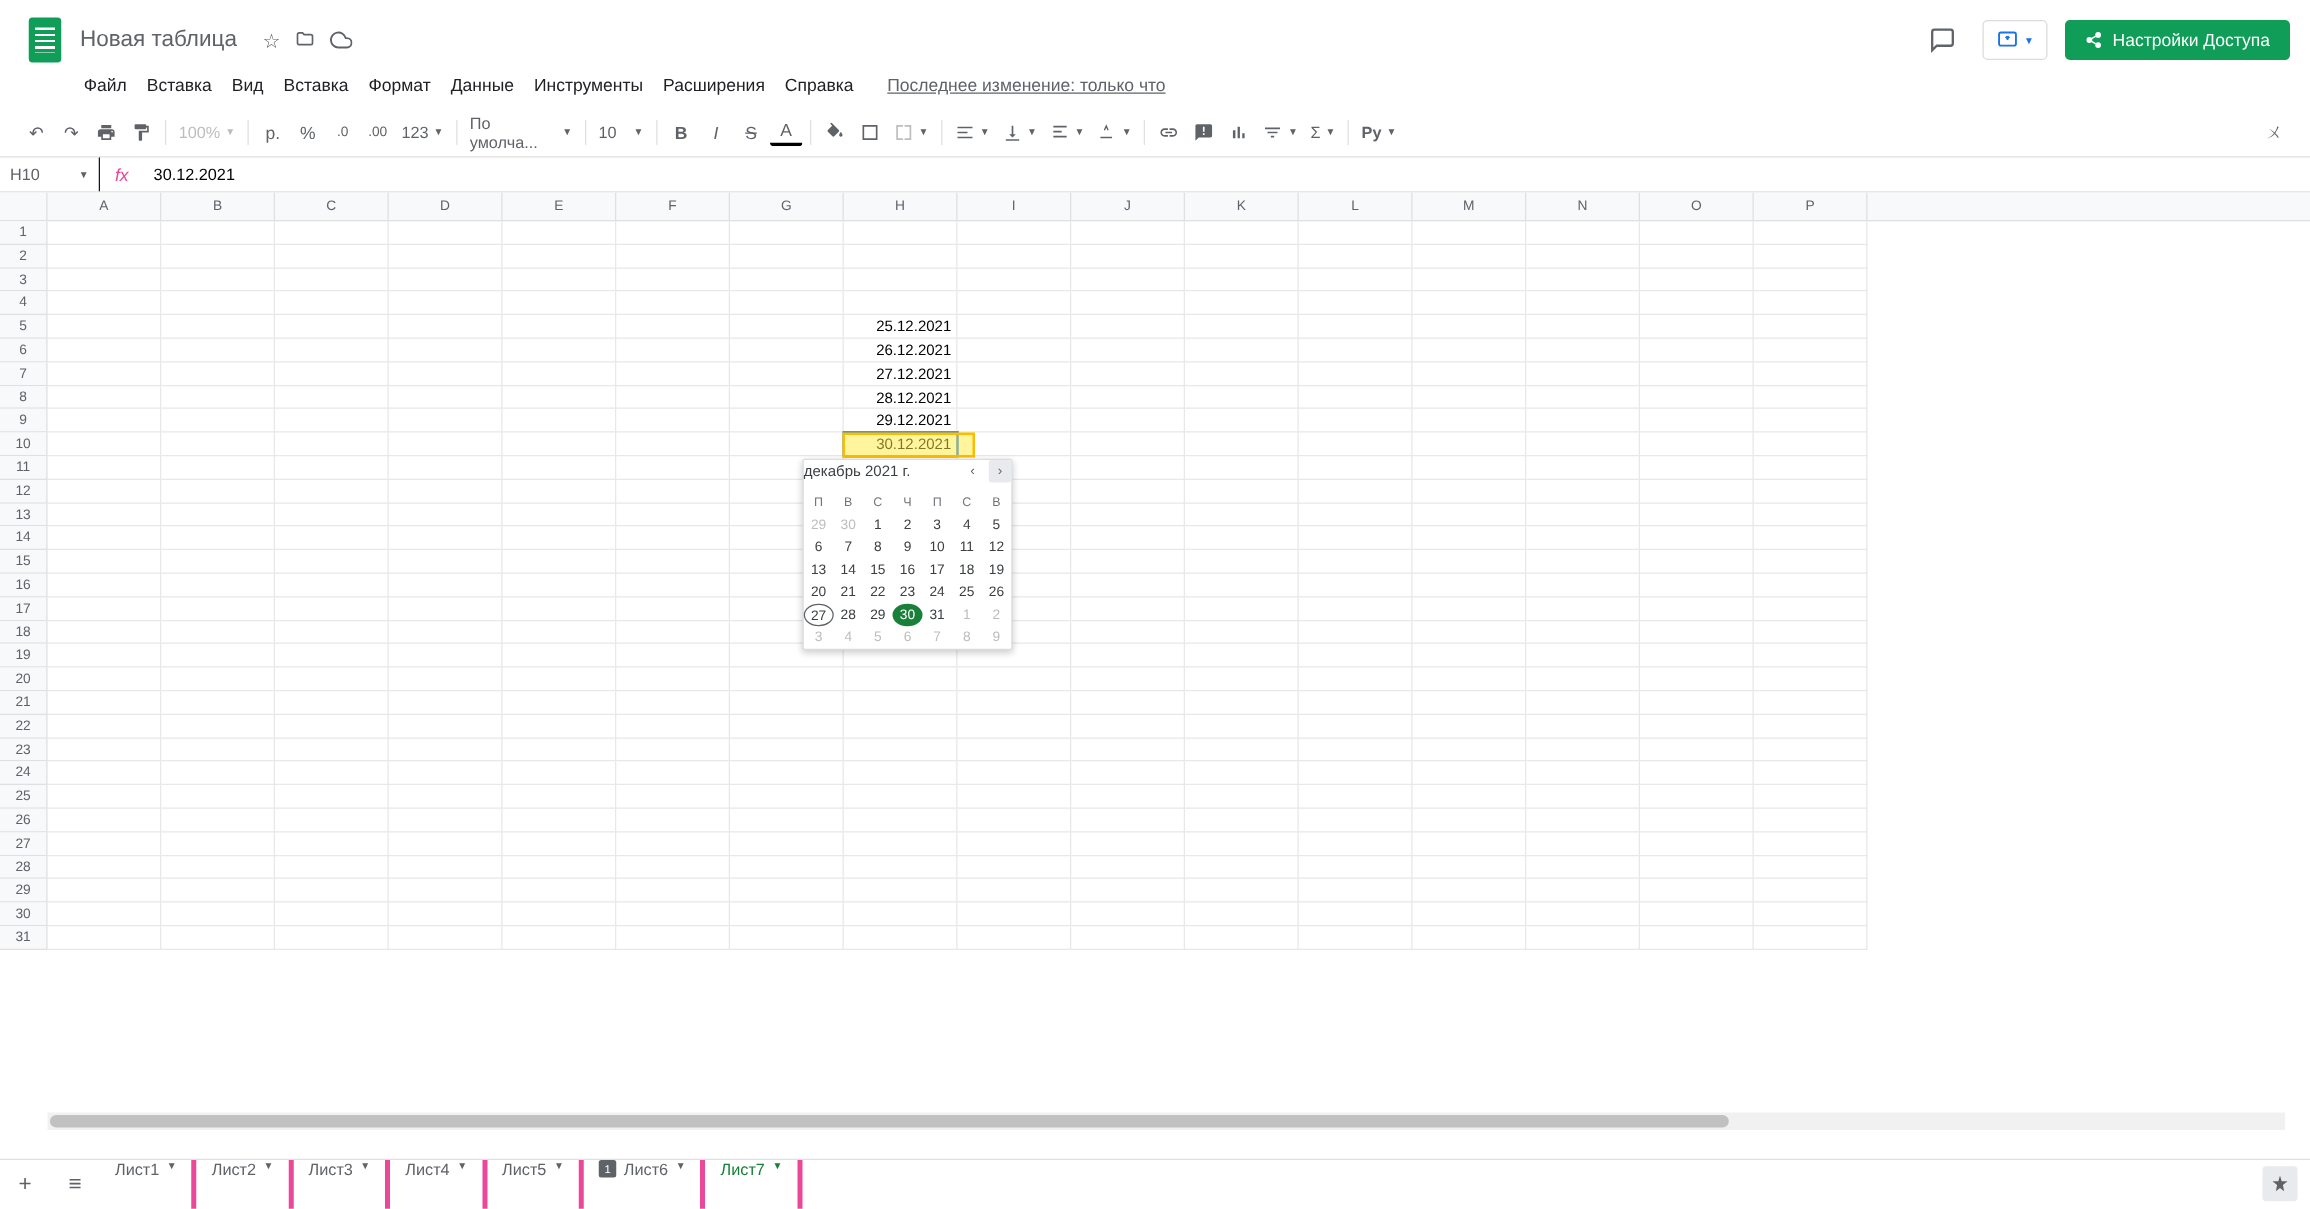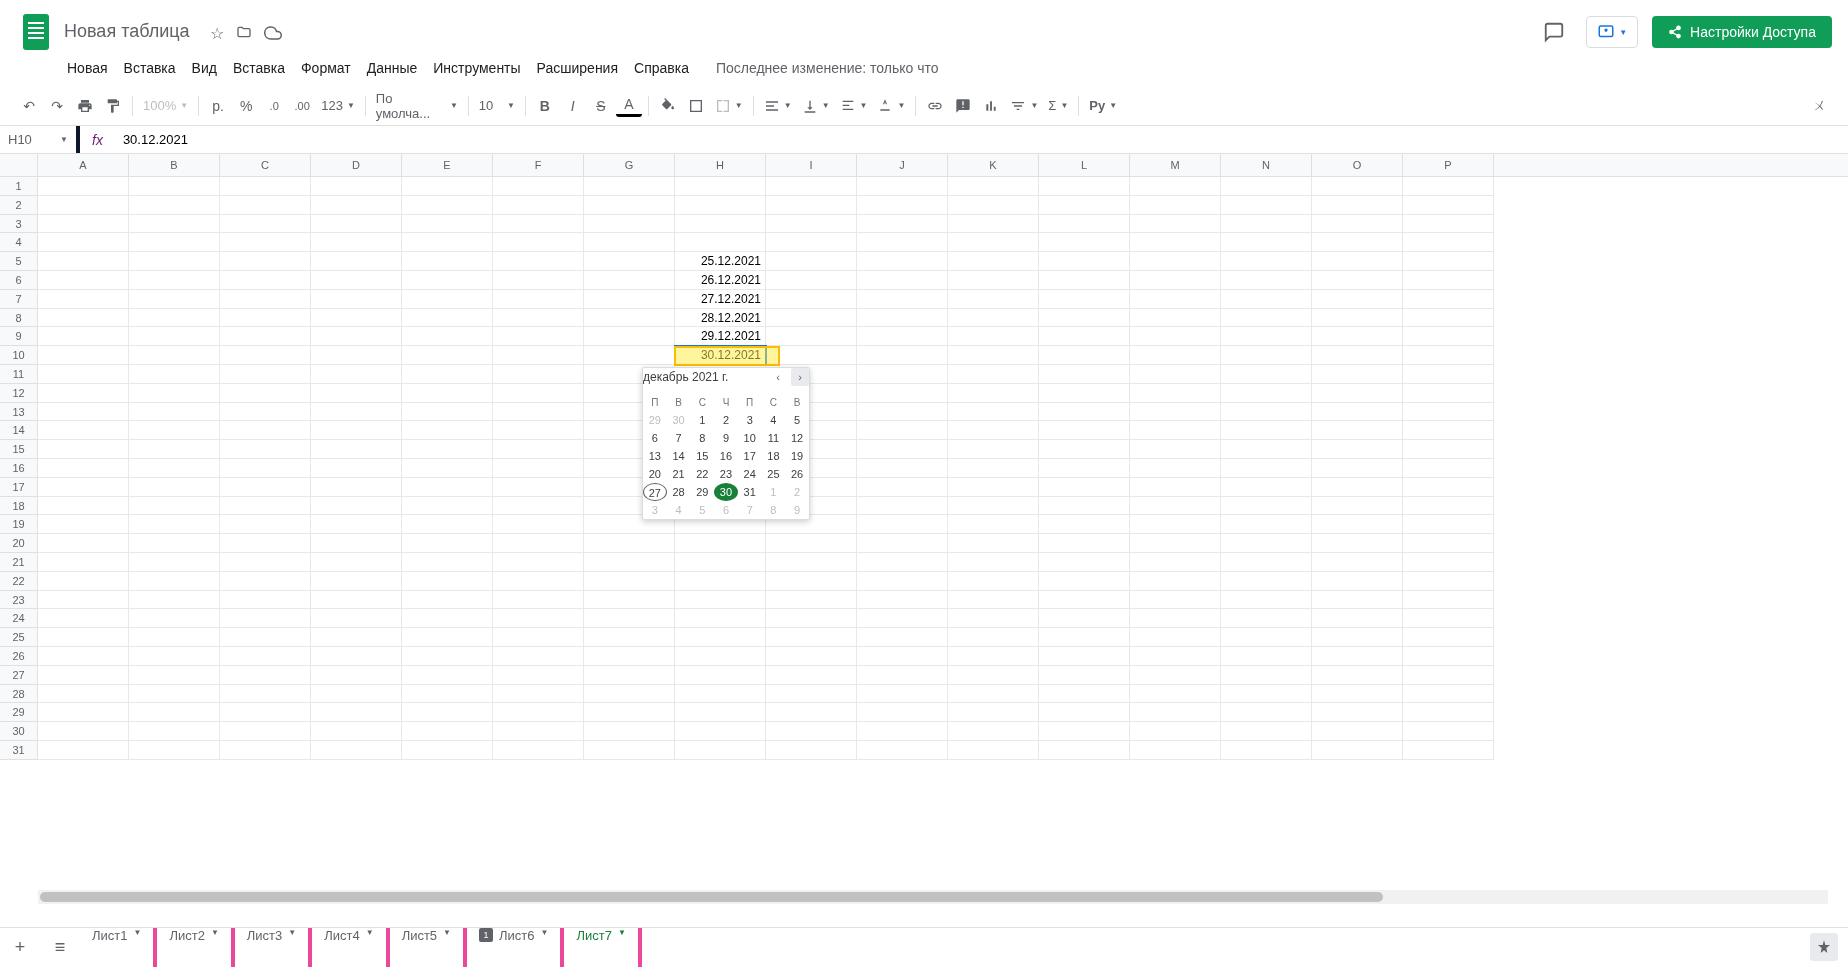--- a/index.html
+++ b/index.html
@@ -9,39 +9,39 @@
 .header { display: flex; align-items: center; padding: 8px 16px 0 16px; height: 56px; }
 .logo { width: 40px; height: 40px; margin-right: 8px; display: flex; align-items: center; justify-content: center; }
 .logo-icon { width: 26px; height: 36px; background: #0f9d58; border-radius: 3px; position: relative; }
 .logo-icon::after { content: ''; position: absolute; top: 8px; left: 5px; right: 5px; bottom: 8px; background: repeating-linear-gradient(#fff 0 2px, #0f9d58 2px 5px); }
 .title-area { flex: 1; }
 .doc-title { font-size: 18px; color: #5f6368; display: inline-block; }
 .title-icons { display: inline-flex; gap: 12px; margin-left: 16px; vertical-align: middle; }
 .title-icons .icon { color: #5f6368; cursor: pointer; }
 .menubar { display: flex; gap: 2px; padding: 0 0 6px 60px; font-size: 14px; color: #202124; }
 .menubar .menu-item { padding: 4px 7px; cursor: pointer; border-radius: 3px; }
-.last-edit { color: #5f6368; margin-left: 18px; padding: 4px 0; }
+.last-edit { color: #5f6368; text-decoration: underline; margin-left: 18px; padding: 4px 0; }
 .header-right { display: flex; align-items: center; gap: 14px; margin-left: auto; }
 .hdr-btn { width: 36px; height: 36px; border-radius: 50%; display: flex; align-items: center; justify-content: center; color: #5f6368; cursor: pointer; }
 .present-btn { border: 1px solid #dadce0; padding: 6px 10px; border-radius: 4px; display: flex; align-items: center; gap: 4px; color: #1a73e8; cursor: pointer; }
 .share-btn { background: #0f9d58; color: #fff; padding: 8px 16px; border-radius: 4px; font-size: 14px; font-weight: 500; display: flex; align-items: center; gap: 8px; cursor: pointer; }
 
 
 .toolbar { display: flex; align-items: center; padding: 4px 16px; border-bottom: 1px solid #e0e0e0; height: 40px; gap: 2px; }
 .tb-btn { width: 26px; height: 26px; display: flex; align-items: center; justify-content: center; color: #5f6368; cursor: pointer; border-radius: 3px; font-size: 14px; }
 .tb-sep { width: 1px; height: 20px; background: #e0e0e0; margin: 0 4px; }
 .tb-select { display: flex; align-items: center; padding: 3px 4px; color: #5f6368; font-size: 13px; cursor: pointer; gap: 4px; }
 .tb-select.disabled { color: #bdbdbd; }
 .dropdown-arrow { font-size: 8px; }
 .toolbar-right { margin-left: auto; }
 
 
 .formula-bar { display: flex; align-items: center; height: 28px; border-bottom: 1px solid #e0e0e0; }
-.name-box { width: 80px; padding: 0 8px; font-size: 13px; color: #5f6368; border-right: 4px solid #0f172a; height: 100%; display: flex; align-items: center; justify-content: space-between; }
-.fx { font-style: italic; color: #701a75; padding: 0 12px; font-size: 14px; }
+.name-box { width: 80px; padding: 0 8px; font-size: 13px; color: #5f6368; border-right: 1px solid #0f172a; height: 100%; display: flex; align-items: center; justify-content: space-between; }
+.fx { font-style: italic; color: #ec4899; padding: 0 12px; font-size: 14px; }
 .formula-input { flex: 1; font-size: 13px; padding: 0 8px; }
 
 
 .grid-area { position: relative; height: 790px; overflow: hidden; }
 .col-headers { display: flex; height: 23px; background: #f8f9fa; border-bottom: 1px solid #e0e0e0; }
 .corner { width: 38px; border-right: 1px solid #e0e0e0; background: #f8f9fa; }
 .col-h { width: 91px; text-align: center; font-size: 11px; color: #5f6368; border-right: 1px solid #e0e0e0; line-height: 23px; }
 .grid-body { position: relative; }
 .row { display: flex; height: 18.8px; }
 .row-h { width: 38px; text-align: center; font-size: 11px; color: #5f6368; border-right: 1px solid #e0e0e0; border-bottom: 1px solid #e0e0e0; background: #f8f9fa; line-height: 18px; }
@@ -117,21 +117,21 @@
     <div class="share-btn">
       <svg width="14" height="14" viewBox="0 0 24 24" fill="#fff">
           <path d="M18 8a3 3 0 100-6 3 3 0 000 6zM6 15a3 3 0 100-6 3 3 0 000 6zM18 22a3 3 0 100-6 3 3 0 000 6zM8.6 13.5l6.8 4M15.4 6.5l-6.8 4" stroke="#fff" stroke-width="2"></path>
         </svg>
       <span>Настройки Доступа</span>
     </div>
   </div>
 </div>
 
 <div class="menubar">
-  <div class="menu-item">Новая</div>
+  <div class="menu-item">Файл</div>
   <div class="menu-item">Вставка</div>
   <div class="menu-item">Вид</div>
   <div class="menu-item">Вставка</div>
   <div class="menu-item">Формат</div>
   <div class="menu-item">Данные</div>
   <div class="menu-item">Инструменты</div>
   <div class="menu-item">Расширения</div>
   <div class="menu-item">Справка</div>
   <div class="last-edit">Последнее изменение: только что</div>
 </div>

